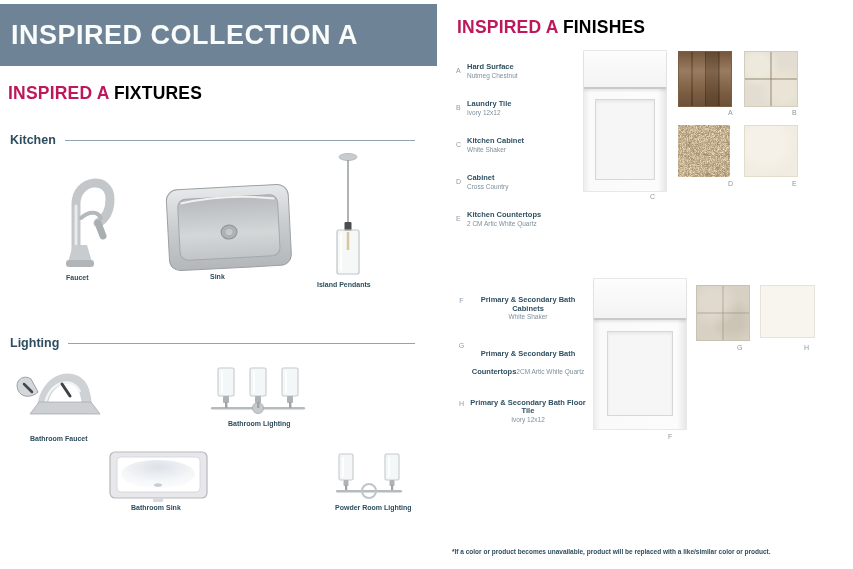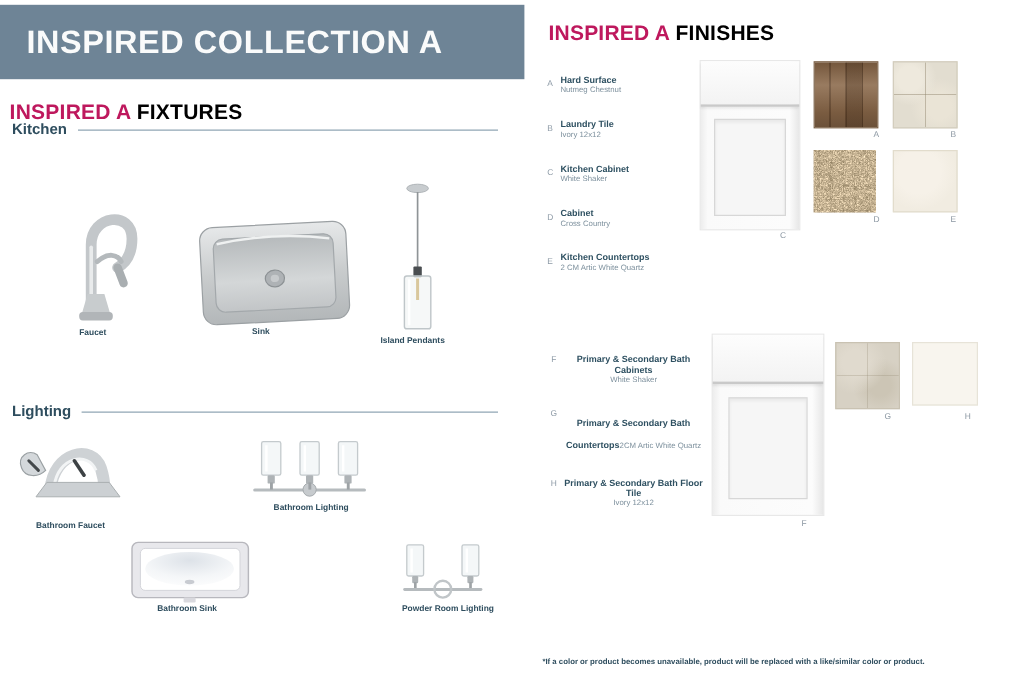--- a/index.html
+++ b/index.html
@@ -3,33 +3,33 @@
 <meta charset="utf-8">
 <style>
   * { margin:0; padding:0; box-sizing:border-box; }
   html,body { background:#ffffff; }
   body { font-family:"Liberation Sans", sans-serif; }
   .page { position:relative; width:853px; height:569px; background:#ffffff; overflow:hidden; }
 
   
   .banner { position:absolute; left:0; top:4px; width:437px; height:62px;
             background:#6e8496; display:flex; align-items:center; }
-  .banner-title { color:#fafbfb; font-size:27px; font-weight:bold; letter-spacing:.5px; padding-left:22px; white-space:nowrap; }
+  .banner-title { color:#fafbfb; font-size:27px; font-weight:bold; letter-spacing:.5px; padding-left:11px; white-space:nowrap; }
 
   
   .dual-heading { position:absolute; font-size:17.5px; font-weight:bold; letter-spacing:.2px; white-space:nowrap; }
   .dual-heading .primary { color:#be185d; }
   .dual-heading .secondary { color:#000000; }
   .fixtures-heading { left:8px; top:83px; }
   .finishes-heading { left:457px; top:17px; }
 
   .subsection { position:absolute; display:flex; align-items:center; width:405px; }
   .subsection .subsection-title { color:#2e4d5e; font-size:12.5px; font-weight:bold; white-space:nowrap; }
   .subsection .rule { flex:1; height:0; border-top:1px solid rgba(84,116,140,.65); margin-left:9px; }
-  .kitchen-header { left:10px; top:101px; }
+  .kitchen-header { left:10px; top:133px; }
   .bathrooms-header { left:10px; top:336px; }
 
   
   .fixture { position:absolute; }
   .fixture-label { position:absolute; color:#2e4d5e; font-size:7px; font-weight:bold; white-space:nowrap; }
 
   
   .finish-list { position:absolute; left:456px; width:135px; }
   .finish-item { display:flex; margin-bottom:6px;margin-top:21px; }
   .finish-item .letter { width:11px; color:#8d9aa6; font-size:7px; padding-top:4px; flex:0 0 11px; }

